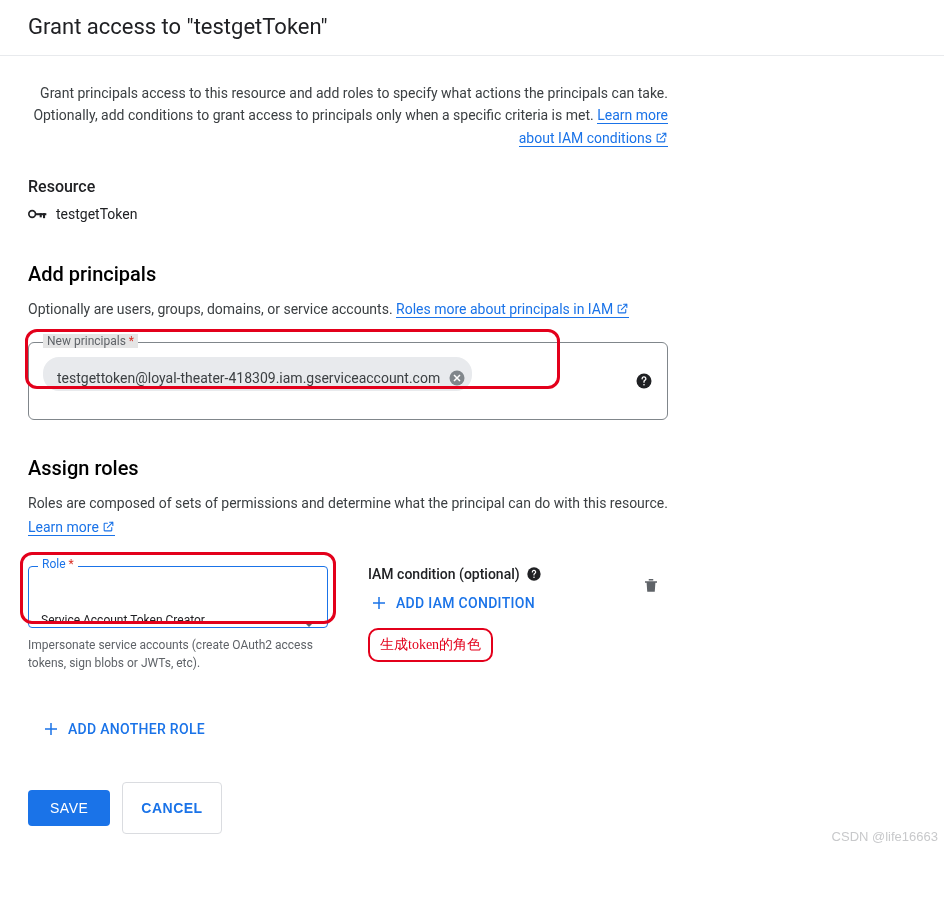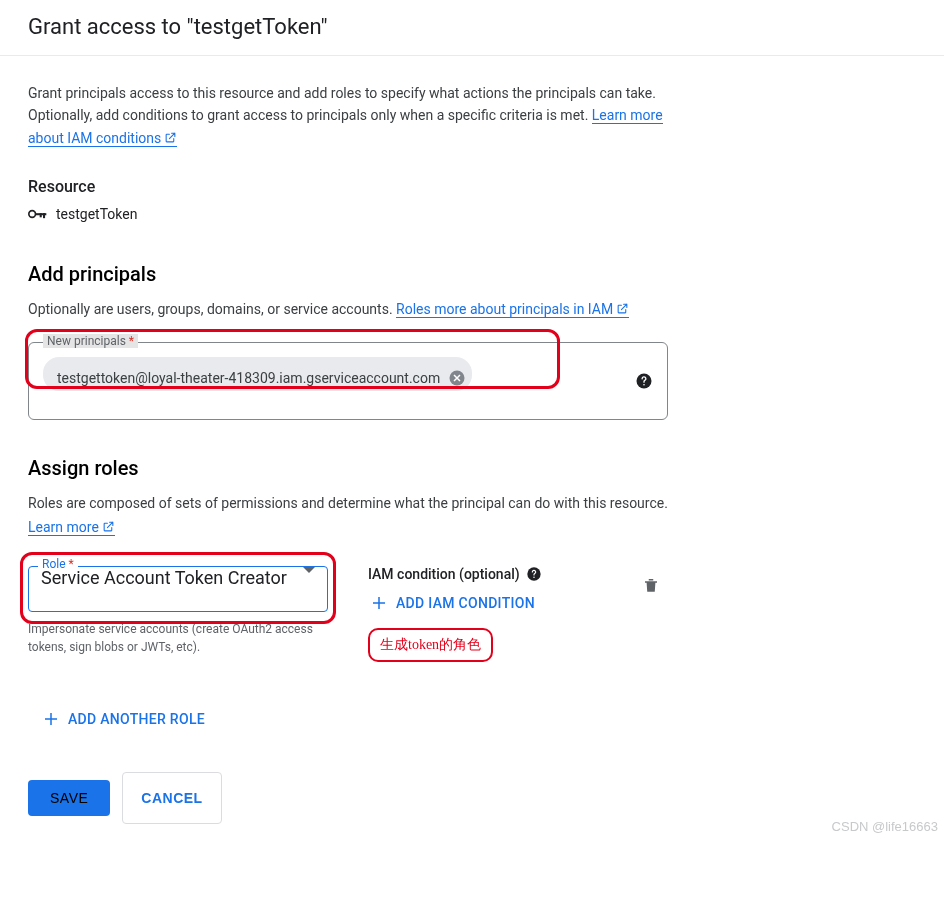--- a/index.html
+++ b/index.html
@@ -22,20 +22,21 @@
   .content {
     padding: 26px 28px 16px;
     position: relative;
   }
   .intro {
     font-size: 14px;
     line-height: 1.6;
     color: #3c4043;
     max-width: 640px;
     margin-bottom: 28px;
+    text-align: right;
   }
   .link {
     color: #1a73e8;
     text-decoration: none;
     border-bottom: 1px solid #1a73e8;
     cursor: pointer;
   }
   .ext-icon {
     width: 13px; height: 13px;
     display: inline-block;
@@ -143,26 +144,26 @@
     position: relative;
     margin-bottom: 24px;
   }
   .role-select-wrap {
     position: relative;
     width: 300px;
   }
   .role-select {
     border: 1.5px solid #1a73e8;
     border-radius: 4px;
-    height: 46px;
+    height: 62px;
     display: flex;
-    align-items: flex-start;
+    align-items: flex-end;
     justify-content: space-between;
     padding: 0 12px;
-    font-size: 18px;
+    font-size: 12px;
     color: #202124;
     background: #fff;
     cursor: pointer;
   }
   .role-label-float {
     position: absolute;
     top: -9px; left: 10px;
     background: #fff;
     padding: 0 4px;
     font-size: 12px;
@@ -244,21 +245,21 @@
     margin-left: 12px;
   }
 
   .footer-btns {
     display: flex;
     gap: 12px;
     align-items: center;
   }
   .btn-primary {
     background: #1a73e8;
-    color: #000000;
+    color: #ffffff;
     border: none;
     border-radius: 4px;
     padding: 10px 22px;
     font-size: 14px;
     font-weight: 500;
     letter-spacing: 0.5px;
     cursor: pointer;
   }
   .btn-secondary {
     background: #fff;

